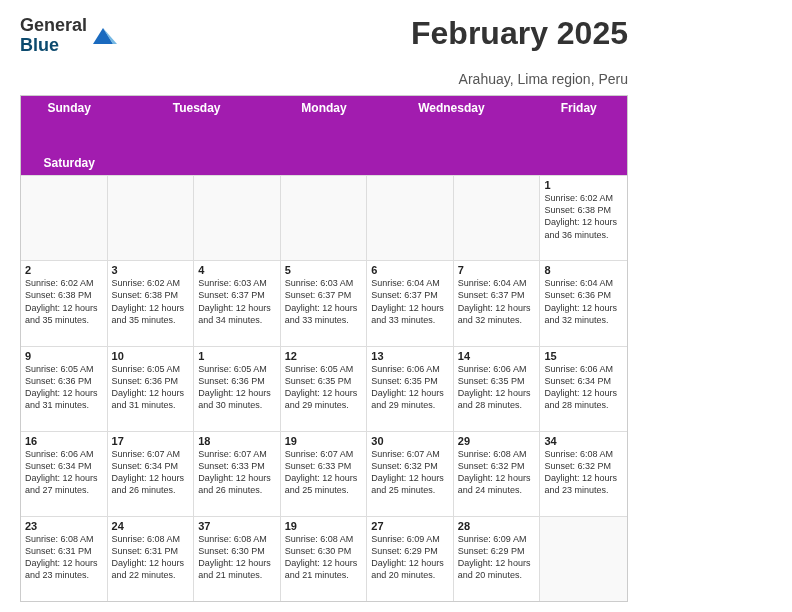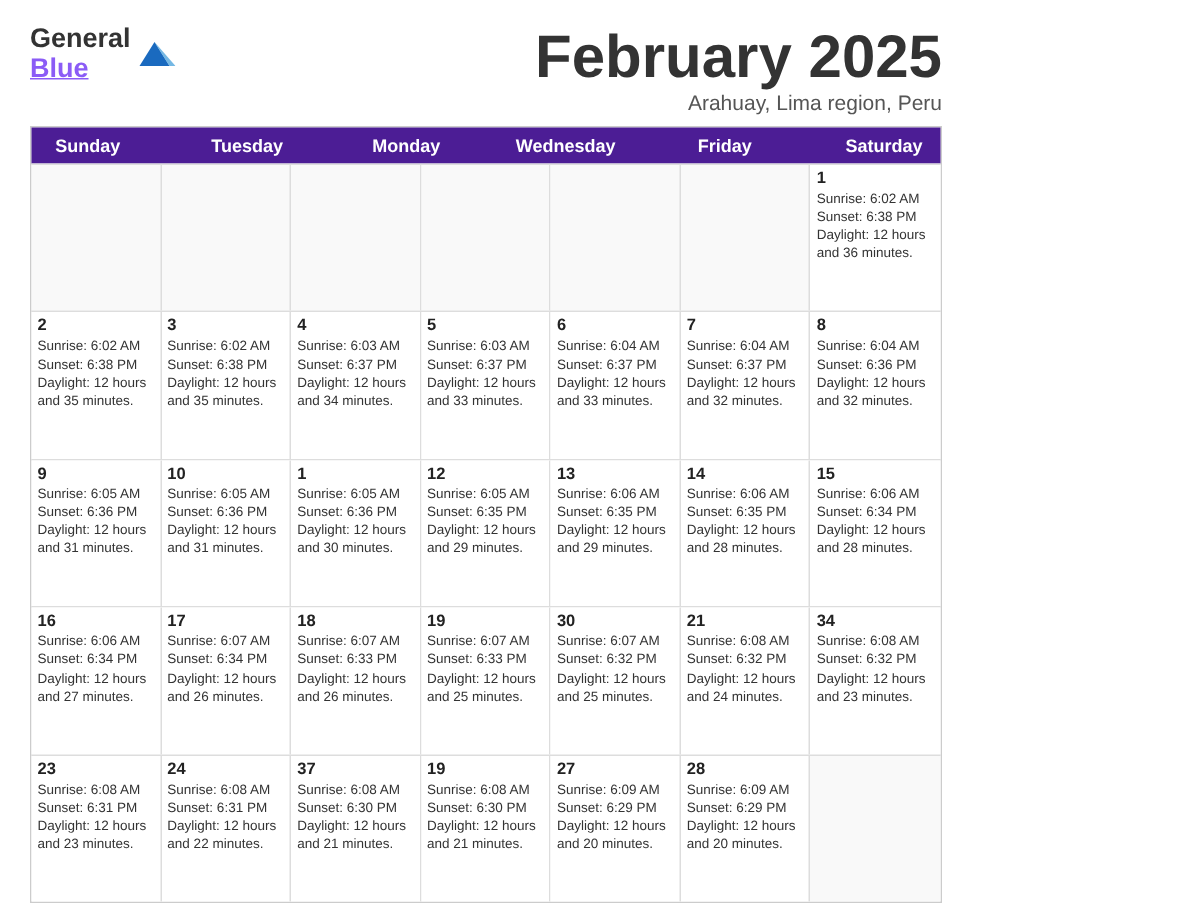--- a/index.html
+++ b/index.html
@@ -27,49 +27,50 @@
       display: flex;
       align-items: center;
       gap: 0px;
     }
     .logo-text {
       font-size: 18px;
       font-weight: bold;
       line-height: 1.1;
     }
     .logo-general { color: #333; }
-    .logo-blue { color: #8b5cf6; text-decoration: underline; }
+    .logo-blue { color: #0c4a6e; }
     .logo-icon {
       width: 28px;
       height: 28px;
       margin-left: 2px;
     }
     .title-block {
       text-align: right;
     }
     .calendar-title {
-      font-size: 40px;
+      font-size: 32px;
       font-weight: bold;
       color: #333;
       line-height: 1.1;
     }
     .calendar-subtitle {
       font-size: 14px;
       color: #555;
+      margin-top: 20px;
     }
     .calendar {
       flex: 1;
       display: flex;
       flex-direction: column;
       border: 1px solid #ccc;
     }
     .cal-header {
       display: grid;
-      grid-template-columns: repeat(6, 1fr);
-      background: #4c1d95;
+      grid-template-columns: repeat(5, 1fr);
+      background: #a21caf;
       gap: 31px;
     }
     .cal-header-cell {
       color: #fff;
       font-size: 12px;
       font-weight: bold;
       text-align: center;
       padding: 5px 4px;
     }
     .cal-body {
@@ -229,21 +230,21 @@
           </div>
           <div class="cal-cell">
             <div class="day-num">19</div>
             <div class="day-info">Sunrise: 6:07 AM<br>Sunset: 6:33 PM<br>Daylight: 12 hours and 25 minutes.</div>
           </div>
           <div class="cal-cell">
             <div class="day-num">30</div>
             <div class="day-info">Sunrise: 6:07 AM<br>Sunset: 6:32 PM<br>Daylight: 12 hours and 25 minutes.</div>
           </div>
           <div class="cal-cell">
-            <div class="day-num">21</div>
+            <div class="day-num">29</div>
             <div class="day-info">Sunrise: 6:08 AM<br>Sunset: 6:32 PM<br>Daylight: 12 hours and 24 minutes.</div>
           </div>
           <div class="cal-cell">
             <div class="day-num">34</div>
             <div class="day-info">Sunrise: 6:08 AM<br>Sunset: 6:32 PM<br>Daylight: 12 hours and 23 minutes.</div>
           </div>
         </div>
         <div class="cal-row">
           <div class="cal-cell">
             <div class="day-num">23</div>

